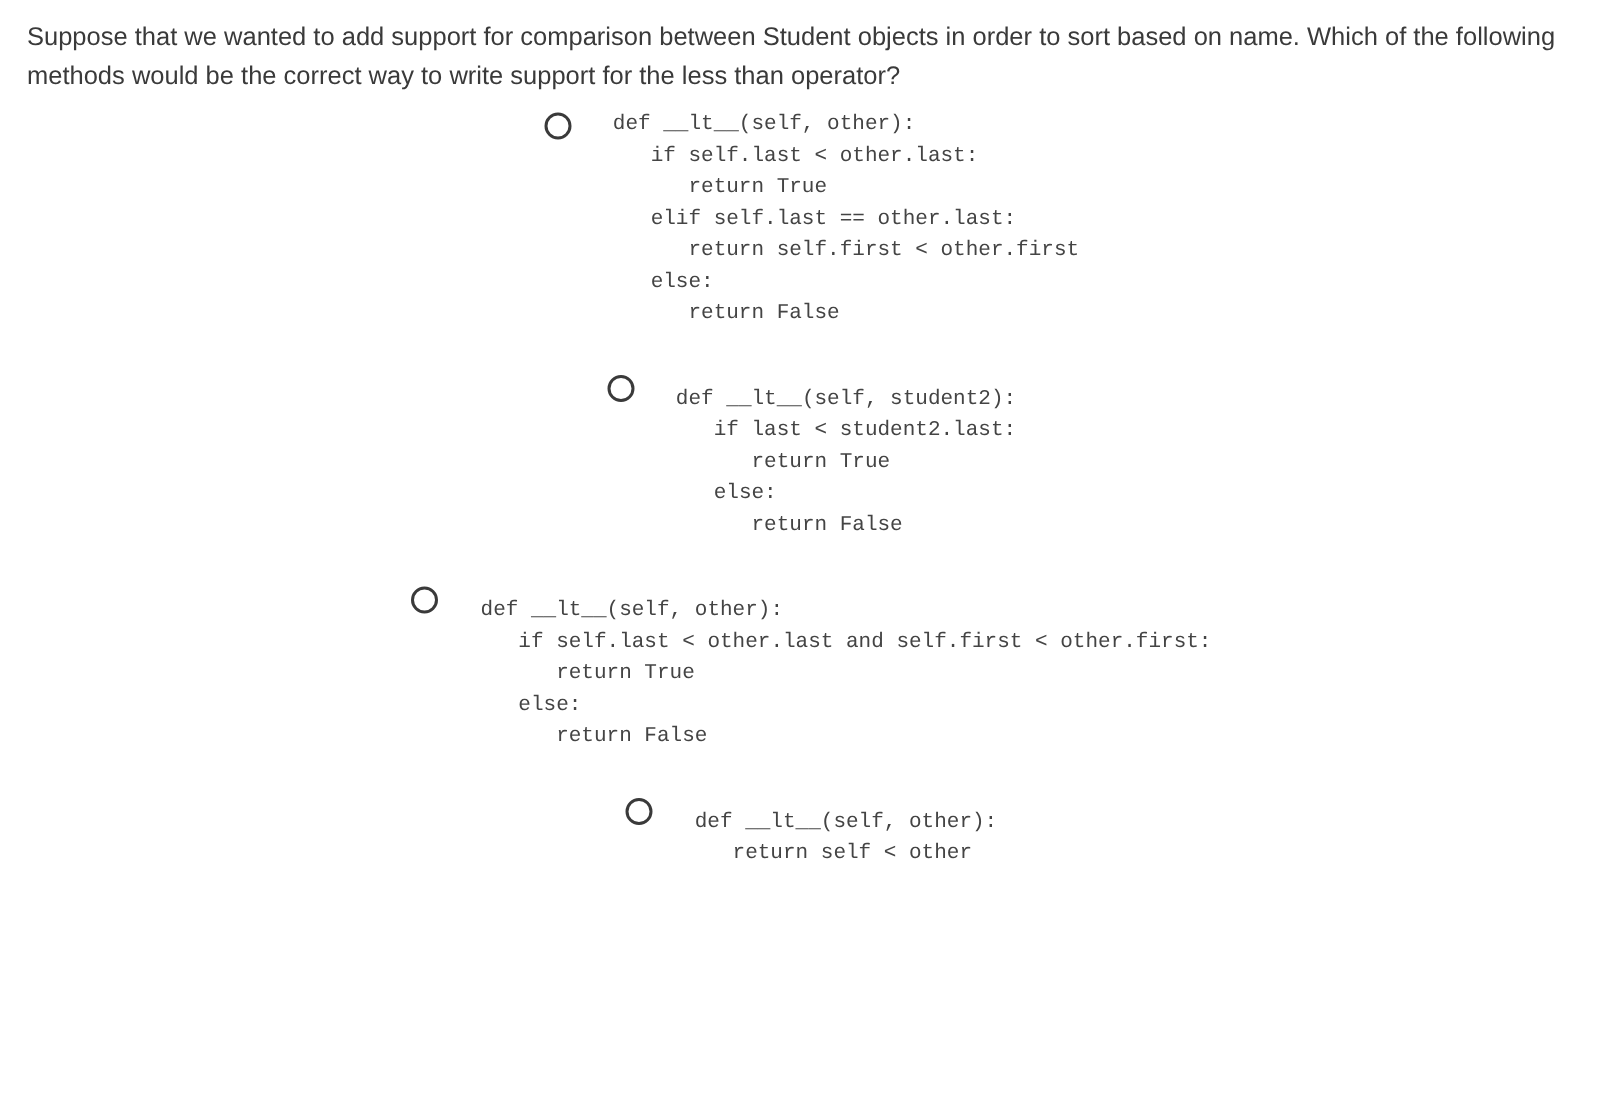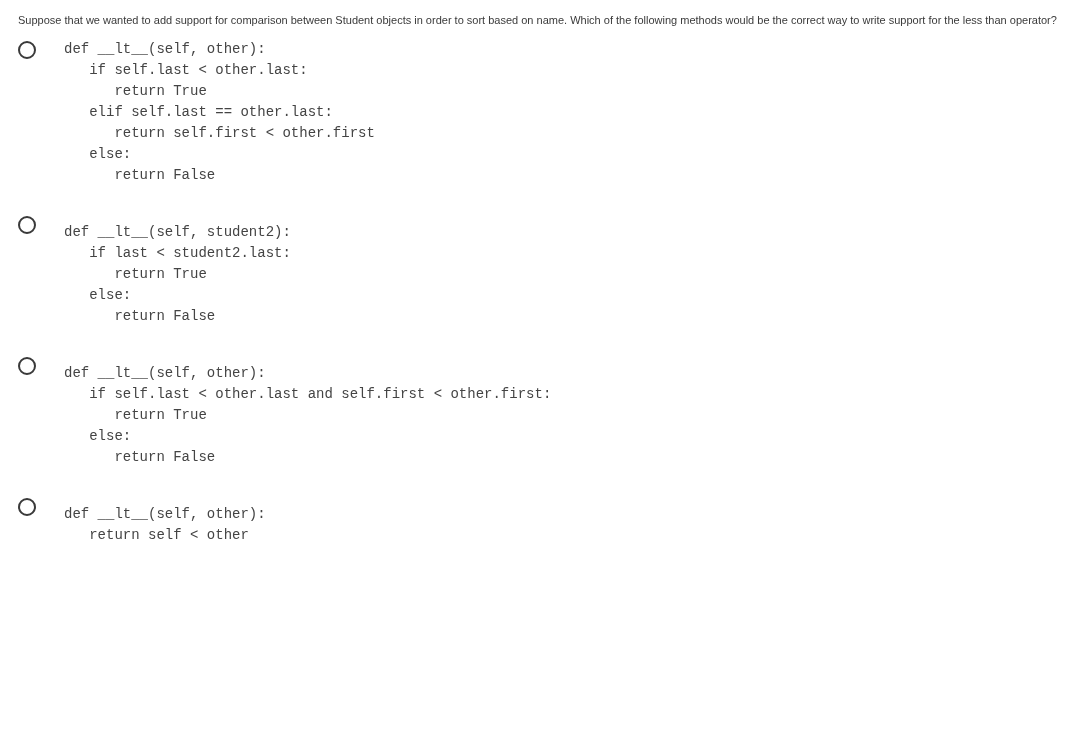--- a/index.html
+++ b/index.html
@@ -8,33 +8,34 @@
       box-sizing: border-box;
     }
     body {
       font-family: -apple-system, BlinkMacSystemFont, 'Segoe UI', Helvetica, Arial, sans-serif;
       background: #ffffff;
       padding: 12px 18px;
       color: #3a3a3a;
       width: 1082px;
     }
     .question {
-      font-size: 11px;
+      font-size: 17px;
       line-height: 1.5;
       color: #3a3a3a;
       margin-bottom: 10px;
     }
     .options {
       display: flex;
       flex-direction: column;
     }
     .option {
       display: flex;
       align-items: flex-start;
       margin-bottom: 28px;
+      justify-content: center;
     }
     .radio {
       width: 18px;
       height: 18px;
       border: 2px solid #3a3a3a;
       border-radius: 50%;
       flex-shrink: 0;
       margin-top: 2px;
       margin-right: 28px;
       cursor: pointer;

